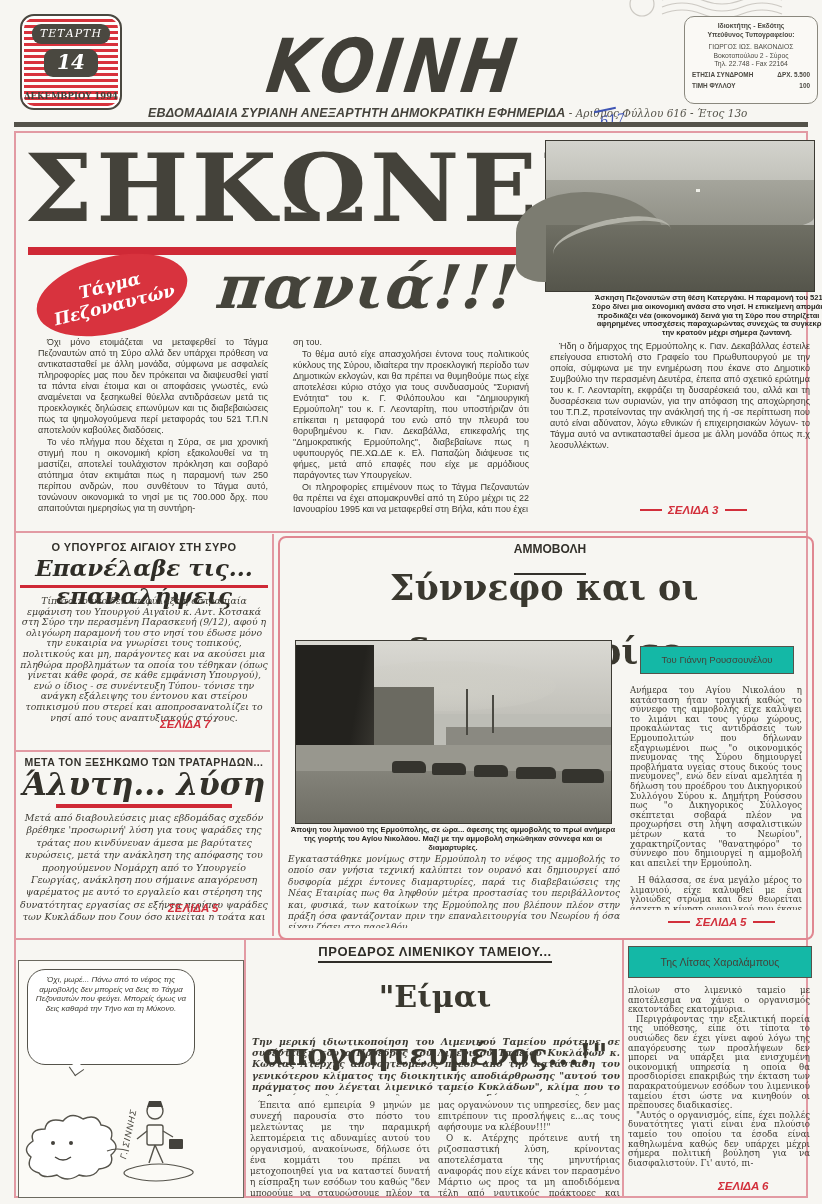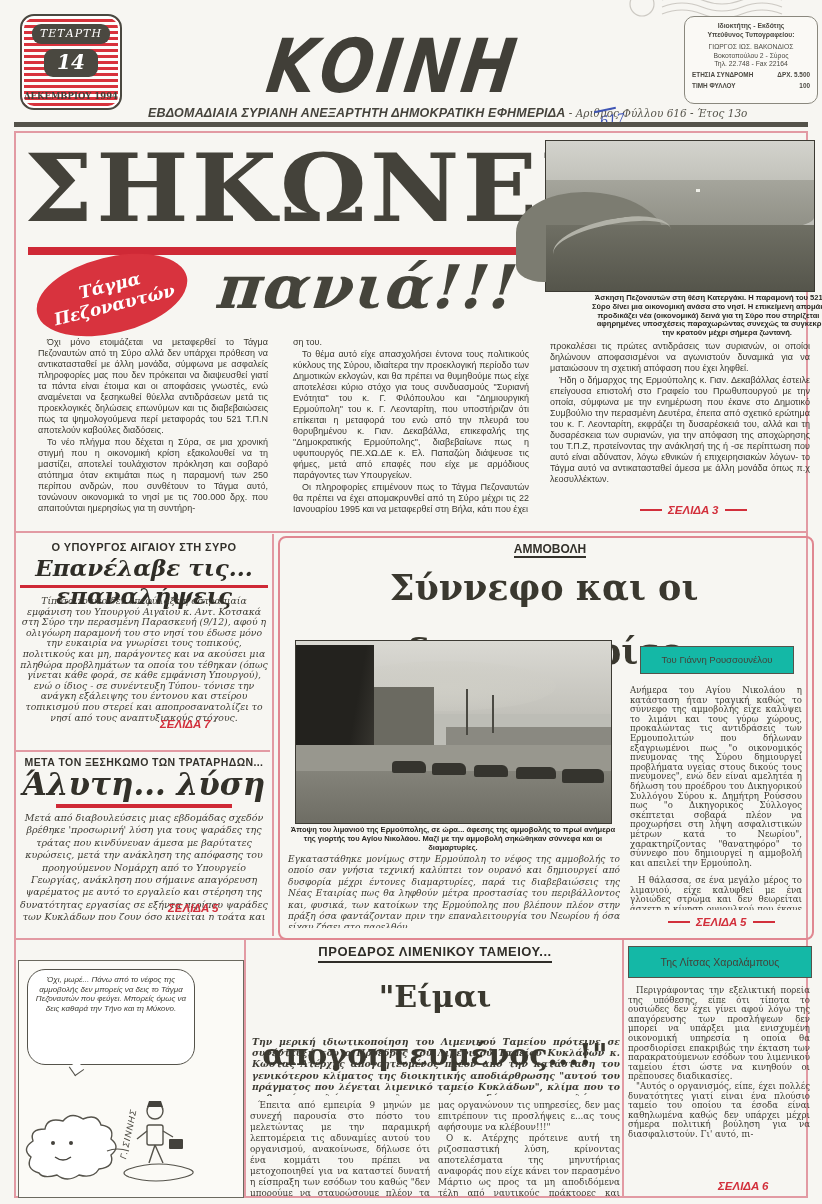--- a/index.html
+++ b/index.html
@@ -104,21 +104,21 @@
   .minister-body{left:20px;top:596px;width:248px;height:126px;font-size:9.3px;line-height:10.6px;text-align:center;}
   .trata-headline{
     left:16px;top:766px;width:256px;text-align:center;
     font-family:"DejaVu Serif",serif;font-weight:bold;font-style:italic;
     font-size:31px;color:#33312a;line-height:36px;
   }
   .trata-body{left:20px;top:812px;width:248px;height:108px;font-size:9.5px;line-height:12.4px;text-align:center;}
   
   .ammo-box{left:278px;top:536px;width:532px;height:400px;border:2px solid #e08791;border-radius:8px;}
   .ammo-kicker{left:278px;top:542px;width:532px;text-align:center;font-weight:bold;font-size:12px;color:#33312b;}
-  .ammo-kicker span{border-bottom:2.5px solid #33312b;padding-bottom:0;margin-left:12px;}
+  .ammo-kicker span{border-bottom:2.5px solid #33312b;padding-bottom:17px;margin-left:12px;}
   .ammo-headline{
     left:284px;top:556px;width:520px;text-align:center;
     font-family:"DejaVu Serif",serif;font-weight:bold;font-size:35px;color:#3a382f;line-height:64px;
   }
   .photo-mid{left:295px;top:640px;width:315px;height:182px;}
   .photo-mid .sky{position:absolute;left:0;top:0;right:0;height:40%;background:linear-gradient(#dad9d3,#c2c1ba);}
   .photo-mid .haze{position:absolute;left:40px;top:20px;width:220px;height:50px;border-radius:50%;
     background:radial-gradient(#cfcec6,rgba(207,206,198,0));}
   .photo-mid .building{position:absolute;left:0;top:4px;width:78px;height:128px;
     background:linear-gradient(100deg,#23221e 70%,#3a3832);}
@@ -239,21 +239,20 @@
   <div class="abs bodytext col1 nooverflow">
     <p>Όχι μόνο ετοιμάζεται να μεταφερθεί το Τάγμα Πεζοναυτών από τη Σύρο αλλά δεν υπάρχει πρόθεση να αντικατασταθεί με άλλη μονάδα, σύμφωνα με ασφαλείς πληροφορίες μας που δεν πρόκειται να διαψευσθεί γιατί τα πάντα είναι έτοιμα και οι αποφάσεις γνωστές, ενώ αναμένεται να ξεσηκωθεί θύελλα αντιδράσεων μετά τις προεκλογικές δηλώσεις επωνύμων και τις διαβεβαιώσεις πως τα ψημολογούμενα περί μεταφοράς του 521 Τ.Π.Ν αποτελούν καβούλες διαδόσεις.</p>
     <p>Το νέο πλήγμα που δέχεται η Σύρα, σε μια χρονική στιγμή που η οικονομική κρίση εξακολουθεί να τη μαστίζει, αποτελεί τουλάχιστον πρόκληση και σοβαρό ατόπημα όταν εκτιμάται πως η παραμονή των 250 περίπου ανδρών, που συνθέτουν το Τάγμα αυτό, τονώνουν οικονομικά το νησί με τις 700.000 δρχ. που απαιτούνται ημερησίως για τη συντήρη-</p>
   </div>
   <div class="abs bodytext col2 nooverflow">
     <p style="text-indent:0">ση του.</p>
     <p>Το θέμα αυτό είχε απασχολήσει έντονα τους πολιτικούς κύκλους της Σύρου, ιδιαίτερα την προεκλογική περίοδο των Δημοτικών εκλογών, και θα πρέπει να θυμηθούμε πως είχε αποτελέσει κύριο στόχο για τους συνδυασμούς "Συριανή Ενότητα" του κ. Γ. Φιλόπουλου και "Δημιουργική Ερμούπολη" του κ. Γ. Λεονταρίτη, που υποστήριζαν ότι επίκειται η μεταφορά του ενώ από την πλευρά του θορυβημένου κ. Γιαν. Δεκαβάλλα, επικεφαλής της "Δημοκρατικής Ερμούπολης", διαβεβαίωνε πως η υφυπουργός ΠΕ.ΧΩ.ΔΕ κ. Ελ. Παπαζώη διάψευσε τις φήμες, μετά από επαφές που είχε με αρμόδιους παράγοντες των Υπουργείων.</p>
     <p>Οι πληροφορίες επιμένουν πως το Τάγμα Πεζοναυτών θα πρέπει να έχει απομακρυνθεί από τη Σύρο μέχρι τις 22 Ιανουαρίου 1995 και να μεταφερθεί στη Βήλα, κάτι που έχει</p>
   </div>
   <div class="abs bodytext col3 nooverflow">
-    <p style="text-indent:0">προκαλέσει τις πρώτες αντιδράσεις των συριανών, οι οποίοι δηλώνουν αποφασισμένοι να αγωνιστούν δυναμικά για να ματαιώσουν τη σχετική απόφαση που έχει ληφθεί.</p>
     <p>Ήδη ο δήμαρχος της Ερμούπολης κ. Γιαν. Δεκαβάλλας έστειλε επείγουσα επιστολή στο Γραφείο του Πρωθυπουργού με την οποία, σύμφωνα με την ενημέρωση που έκανε στο Δημοτικό Συμβούλιο την περασμένη Δευτέρα, έπειτα από σχετικό ερώτημα του κ. Γ. Λεονταρίτη, εκφράζει τη δυσαρέσκειά του, αλλά και τη δυσαρέσκεια των συριανών, για την απόφαση της αποχώρησης του Τ.Π.Ζ, προτείνοντας την ανάκλησή της ή -σε περίπτωση που αυτό είναι αδύνατον, λόγω εθνικών ή επιχειρησιακών λόγων- το Τάγμα αυτό να αντικατασταθεί άμεσα με άλλη μονάδα όπως π.χ λεοσυλλέκτων.</p>
   </div>
   <div class="abs page-ref" style="left:640px;top:504px">
     <span class="rule"></span>
     <span>ΣΕΛΙΔΑ 3</span>
     <span class="rule"></span>
   </div>
 
   <div class="abs kicker" style="left:16px;top:541px;width:256px">Ο ΥΠΟΥΡΓΟΣ ΑΙΓΑΙΟΥ ΣΤΗ ΣΥΡΟ</div>
   <div class="abs minister-headline nooverflow">Επανέλαβε τις... επαναλήψεις</div>
@@ -315,20 +314,21 @@
   <div class="abs port-col pc1 nooverflow">
     <p>Έπειτα από εμπειρία 9 μηνών με συνεχή παρουσία στο πόστο του μελετώντας με την παραμικρή λεπτομέρεια τις αδυναμίες αυτού του οργανισμού, ανακοίνωσε, δήλωσε ότι ένα κομμάτι του πρέπει να μετοχοποιηθεί για να καταστεί δυνατή η είσπραξη των εσόδων του καθώς "δεν μπορούμε να σταυρώσουμε πλέον τα χέρια και να λέμε ότι δεν</p>
   </div>
   <div class="abs port-col pc2 nooverflow">
     <p style="text-indent:0">μας οργανώνουν τις υπηρεσίες, δεν μας επιτρέπουν τις προσλήψεις ε...ας τους αφήσουμε να κλέβουν!!!"</p>
     <p>Ο κ. Ατέρχης πρότεινε αυτή τη ριζοσπαστική λύση, κρίνοντας αποτελέσματα της μηνυτήριας αναφοράς που είχε κάνει τον περασμένο Μάρτιο ως προς τα μη αποδιδόμενα τέλη από ναυτικούς πράκτορες και λογιστήρια</p>
   </div>
 
   <div class="abs byline-box litsa-byline">Της Λίτσας Χαραλάμπους</div>
   <div class="abs litsa-body nooverflow">
+    <p style="text-indent:0">πλοίων στο λιμενικό ταμείο με αποτέλεσμα να χάνει ο οργανισμός εκατοντάδες εκατομμύρια.</p>
     <p>Περιγράφοντας την εξελικτική πορεία της υπόθεσης, είπε ότι τίποτα το ουσιώδες δεν έχει γίνει αφού λόγω της απαγόρευσης των προσλήψεων δεν μπορεί να υπάρξει μια ενισχυμένη οικονομική υπηρεσία η οποία θα προσδιορίσει επακριβώς την έκταση των παρακρατούμενων εσόδων του λιμενικού ταμείου έτσι ώστε να κινηθούν οι πρέπουσες διαδικασίες.</p>
     <p>"Αυτός ο οργανισμός, είπε, έχει πολλές δυνατότητες γιατί είναι ένα πλούσιο ταμείο του οποίου τα έσοδα είναι καθηλωμένα καθώς δεν υπάρχει μέχρι σήμερα πολιτική βούληση για να διασφαλιστούν. Γι' αυτό, πι-</p>
   </div>
   <div class="abs page-ref" style="left:718px;top:1180px">
     <span>ΣΕΛΙΔΑ 6</span>
   </div>
 
   <div class="abs cartoon-box">
     <div class="bubble nooverflow">Όχι, μωρέ... Πάνω από το νέφος της αμμοβολής δεν μπορείς να δεις το Τάγμα Πεζοναυτών που φεύγει. Μπορείς όμως να δεις καθαρά την Τήνο και τη Μύκονο.</div>
     <div class="bubble-tail"></div>

